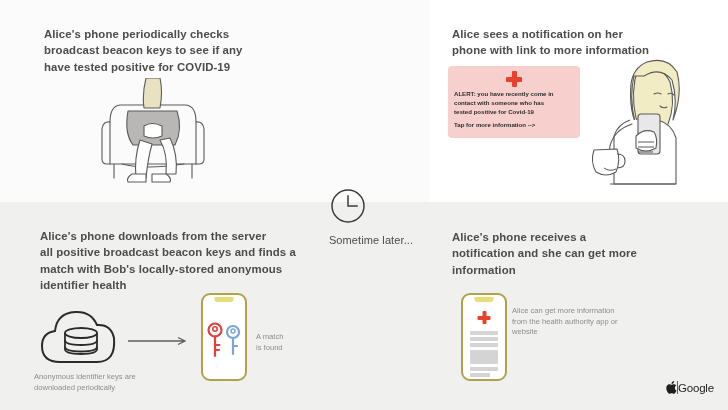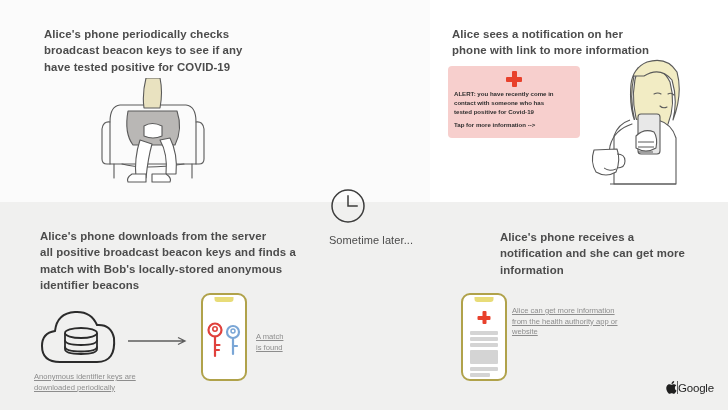--- a/index.html
+++ b/index.html
@@ -46,29 +46,28 @@
     color: #4c4c4c;
     font-size: 11.4px;
     font-weight: bold;
     line-height: 16.4px;
     letter-spacing: 0.1px;
     white-space: pre-line;
   }
   #heading-tl { left: 44px; top: 26px; width: 270px; }
   #heading-tr { left: 452px; top: 26px; width: 250px; }
   #heading-bl { left: 40px; top: 228px; width: 278px; }
-  #heading-br { left: 452px; top: 229px; width: 220px; margin-left: 48px; }
+  #heading-br { left: 452px; top: 229px; width: 220px; }
 
   .caption {
     position: absolute;
     color: #8d8d8d;
     font-size: 7.6px;
     line-height: 10.6px;
     white-space: pre-line;
-    text-decoration: underline;
   }
   #caption-cloud { left: 34px; top: 372px; width: 160px; }
   #caption-match { left: 256px; top: 332px; width: 60px; }
   #caption-health { left: 512px; top: 306px; width: 140px; }
 
   
   .illus-chair {
     position: absolute;
     left: 88px; top: 78px;
     width: 130px; height: 105px;
@@ -302,21 +301,21 @@
     <svg viewBox="0 0 36 36" width="36" height="36">
       <circle cx="18" cy="18" r="16" fill="none" stroke="#3c3c3c" stroke-width="1.5"></circle>
       <path d="M18 8 L18 18 L27 18" fill="none" stroke="#3c3c3c" stroke-width="1.5" stroke-linecap="square"></path>
     </svg>
   </div>
   <div class="sometime-later">Sometime later...</div>
 
   <div class="heading" id="heading-bl">Alice's phone downloads from the server
 all positive broadcast beacon keys and finds a
 match with Bob's locally-stored anonymous
-identifier beacons</div>
+identifier health</div>
 
   <div class="cloud-wrap">
     <svg viewBox="0 0 82 58" width="82" height="58">
       <path d="M20 54 q-18 0 -18 -16 q0 -13 13 -15 q2 -18 20 -19 q16 -1 22 13 q14 -1 17 13 q2 24 -17 24 z" fill="none" stroke="#2b2b2b" stroke-width="2"></path>
       <g fill="none" stroke="#2b2b2b" stroke-width="1.8">
         <ellipse cx="41" cy="25" rx="16" ry="5"></ellipse>
         <path d="M25 25 l0 16 q0 5 16 5 q16 0 16 -5 l0 -16"></path>
         <path d="M25 32 q0 5 16 5 q16 0 16 -5"></path>
         <path d="M25 38.5 q0 5 16 5 q16 0 16 -5"></path>
       </g>

